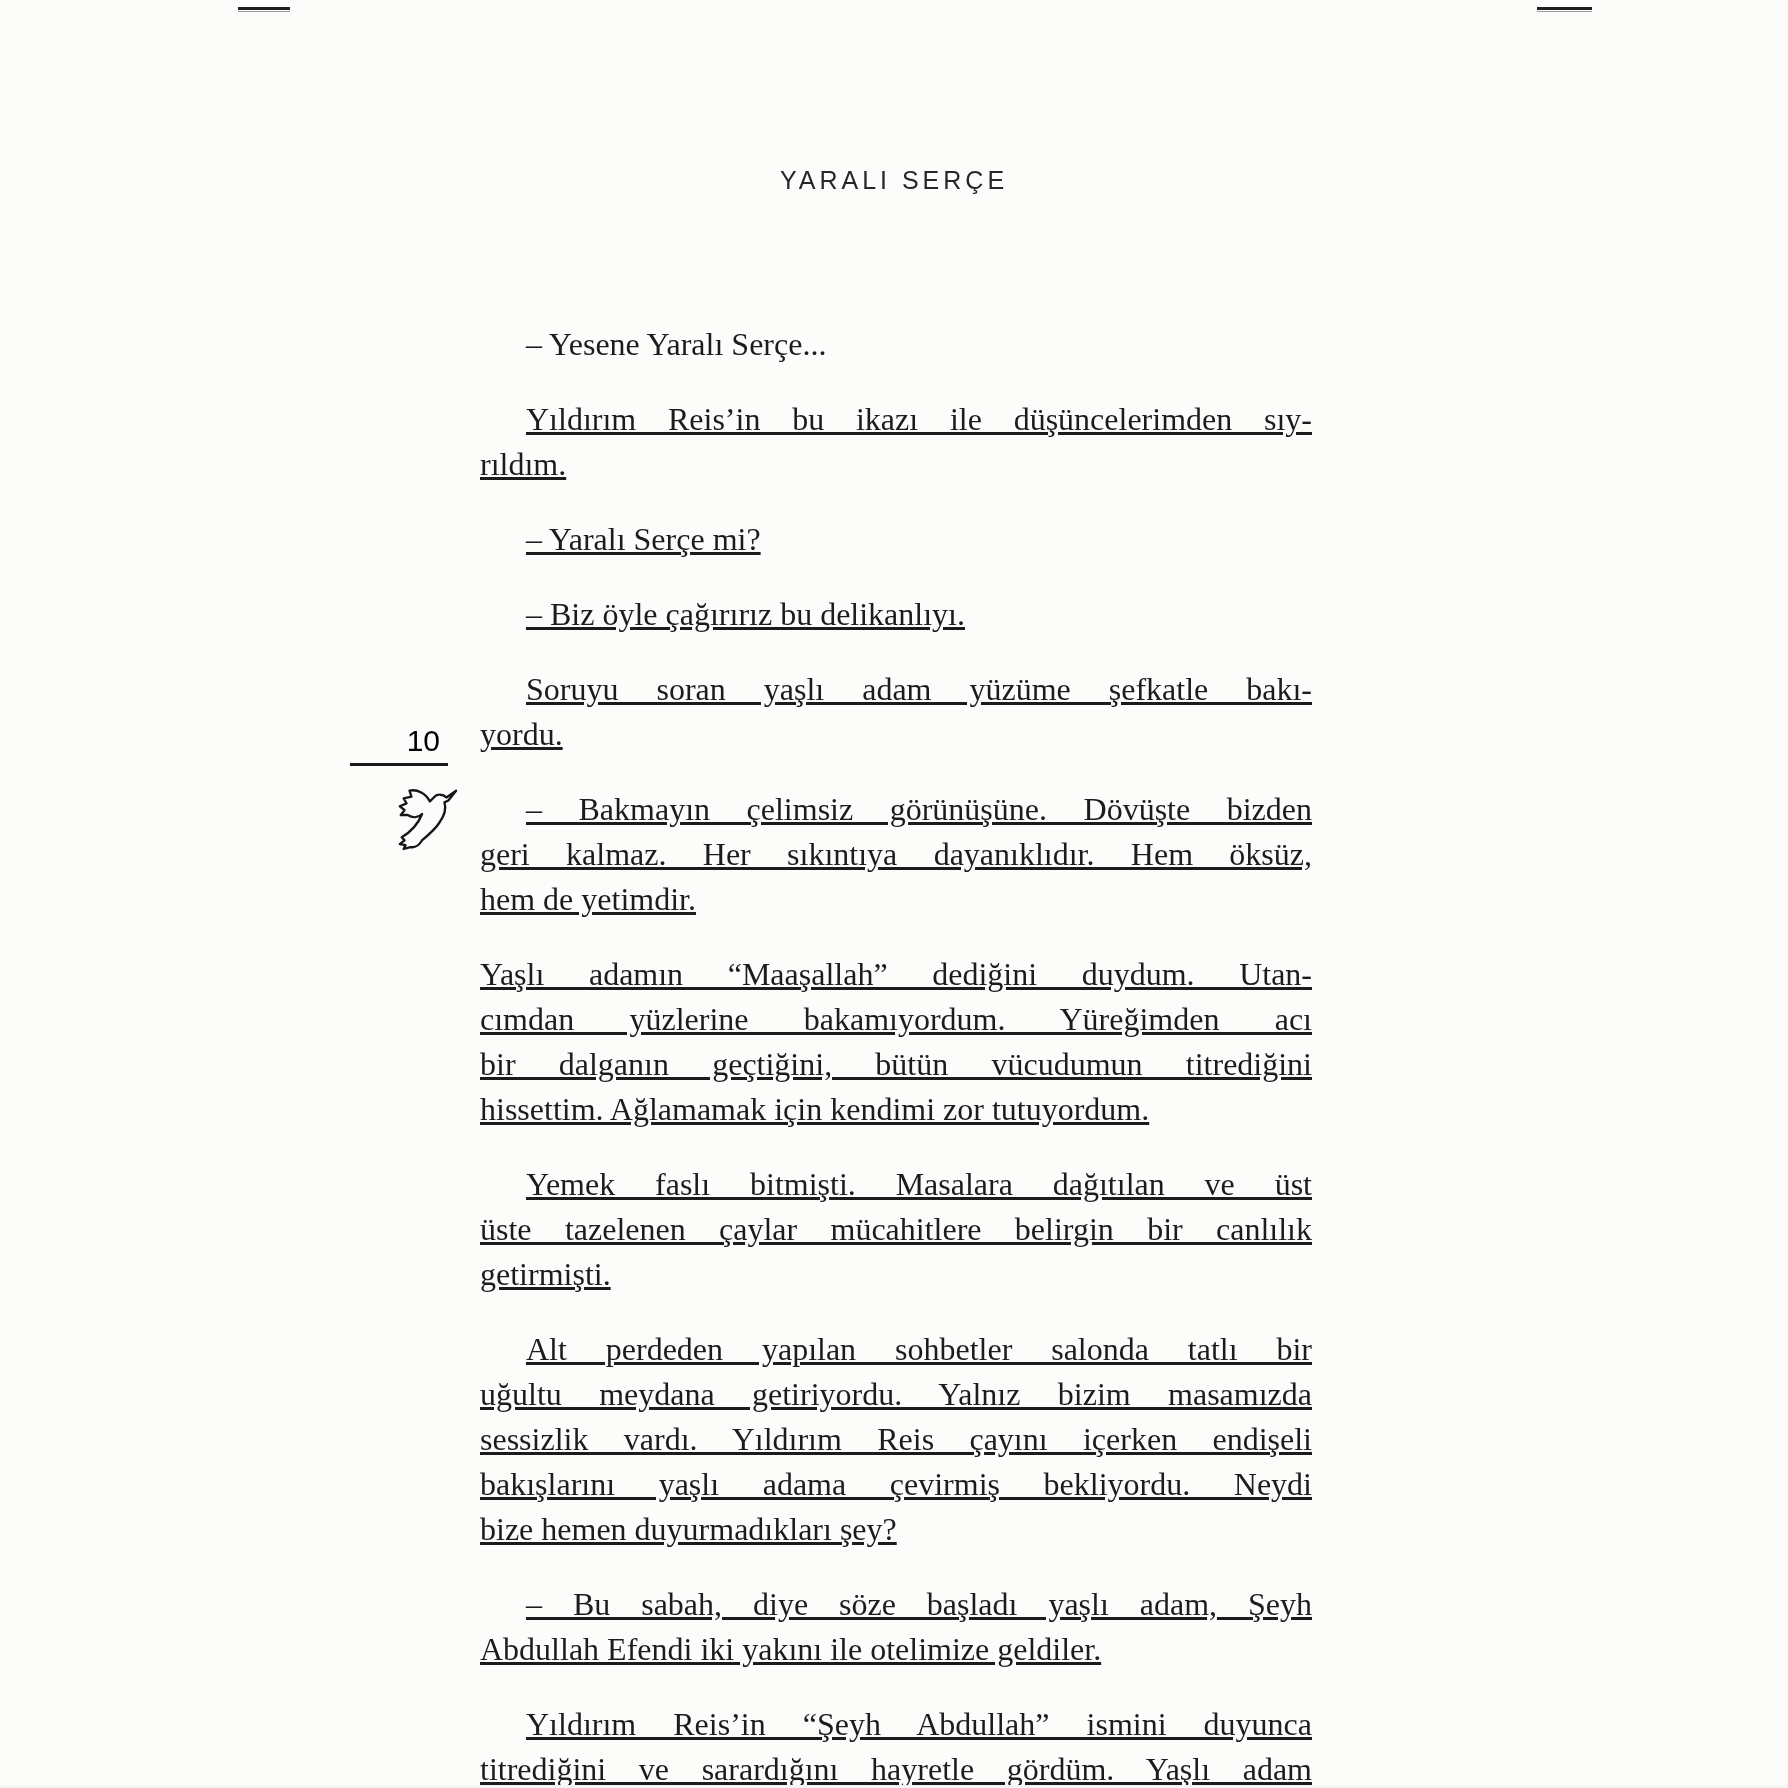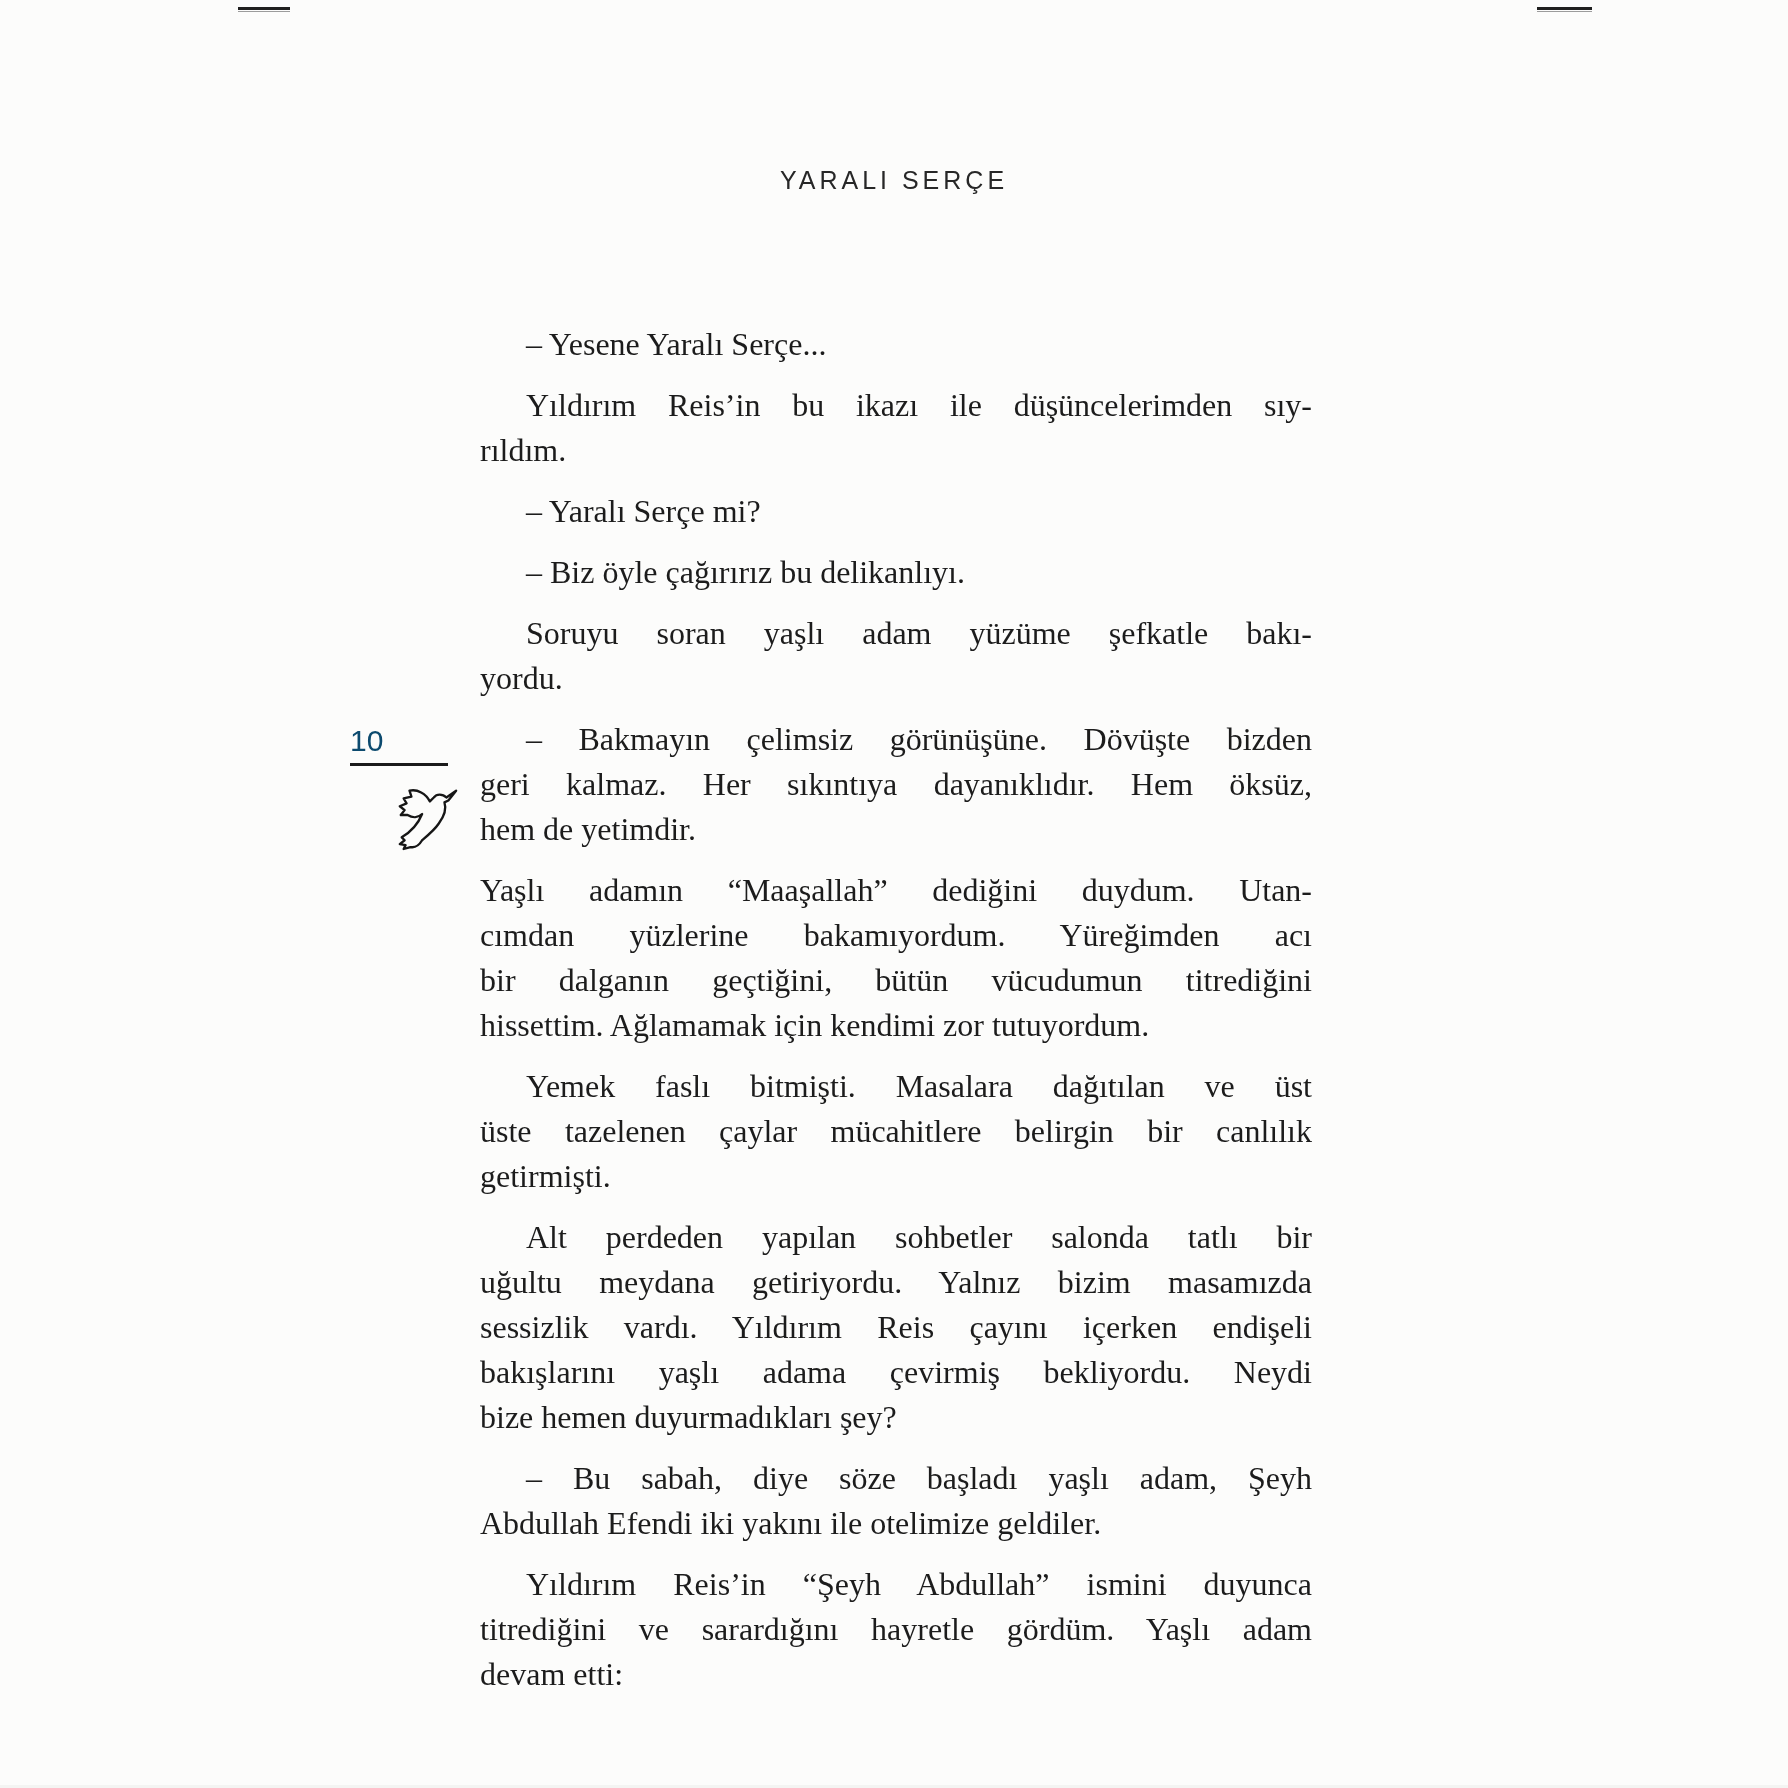--- a/index.html
+++ b/index.html
@@ -27,39 +27,39 @@
     position:absolute;left:478px;top:166px;width:832px;
     text-align:center;
     font-family:"Liberation Sans", sans-serif;
     font-size:25px;letter-spacing:4px;
     color:#272727;
   }
 
   
   .pagenum{
     position:absolute;left:350px;top:724px;width:98px;
-    text-align:left;
+    text-align:right;
     font-family:"Liberation Sans", sans-serif;
-    font-size:30px;font-weight:500;color:#0c4a6e;
+    font-size:30px;font-weight:500;color:#000000;
     padding:0 8px 5px 0;
     border-bottom:3px solid #1b1b1b;
     box-sizing:border-box;
   }
   .dove{
     position:absolute;left:392px;top:779px;width:68px;height:72px;
   }
 
   
   .text-block{
     position:absolute;left:480px;top:322px;width:832px;
     font-size:32px;line-height:45px;
     color:#1c1c1c;
   }
   .para{margin:0 0 0 0;}
-  .para + .para{margin-top:16px;}
+  .para + .para{margin-top:30px;text-decoration:underline;}
   .ln{
     width:832px;
     text-align:justify;
     text-align-last:justify;
     white-space:normal;
   }
   .ln.first{text-indent:46px;}
   .ln.last{text-align:left;text-align-last:left;}
 </style>
 </head>

